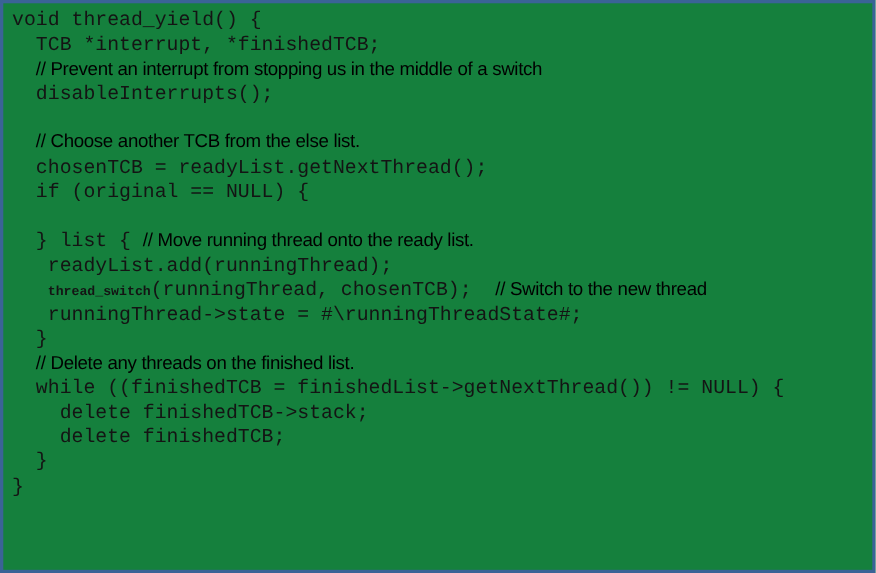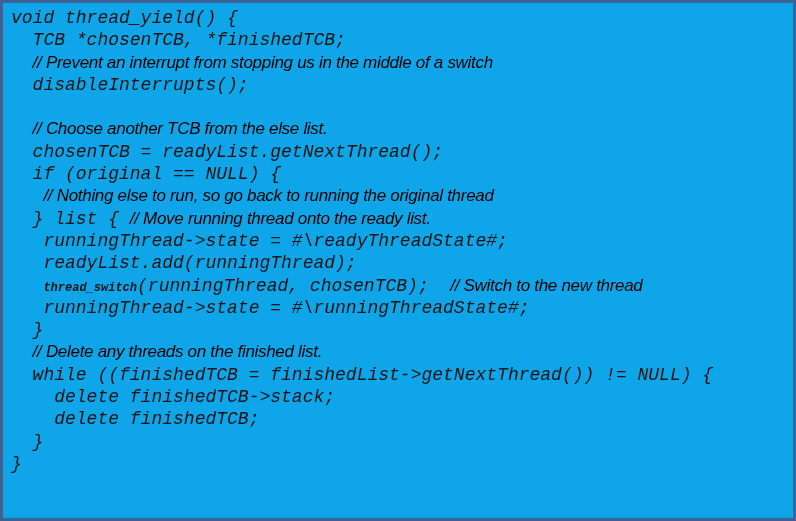--- a/index.html
+++ b/index.html
@@ -39,32 +39,31 @@
     font-family: "Liberation Sans", sans-serif;
     font-size: 17px;
     letter-spacing: -0.3px;
     color: #000000;
     margin-top: 29px;
   }
 </style>
 </head>
 <body>
 
-<div class="frame" style="border-color: rgb(58, 99, 150); background: #0ea5e9; color: rgb(20, 20, 20); font-style: italic;">
+<div class="frame" style="border-color: rgb(58, 99, 150); background: #15803d; color: rgb(20, 20, 20);">
     <div class="line"><span class="seg-code">void thread_yield() {</span></div>
-    <div class="line"><span class="seg-code">  TCB *chosenTCB, *finishedTCB;</span></div>
+    <div class="line"><span class="seg-code">  TCB *interrupt, *finishedTCB;</span></div>
     <div class="line"><span class="seg-code">  </span><span class="seg-comment">// Prevent an interrupt from stopping us in the middle of a switch</span></div>
     <div class="line"><span class="seg-code">  disableInterrupts();</span></div>
     <div class="line"></div>
     <div class="line"><span class="seg-code">  </span><span class="seg-comment">// Choose another TCB from the else list.</span></div>
     <div class="line"><span class="seg-code">  chosenTCB = readyList.getNextThread();</span></div>
     <div class="line"><span class="seg-code">  if (original == NULL) {</span></div>
-    <div class="line"><span class="seg-code">   </span><span class="seg-comment">// Nothing else to run, so go back to running the original thread</span></div>
+    <div class="line"><span class="seg-code">   </span></div>
     <div class="line"><span class="seg-code">  } list { </span><span class="seg-comment">// Move running thread onto the ready list.</span></div>
-    <div class="line"><span class="seg-code">   runningThread-&gt;state = #\readyThreadState#;</span></div>
     <div class="line"><span class="seg-code">   readyList.add(runningThread);</span></div>
     <div class="line"><span class="seg-code">   </span><span class="seg-code-bold">thread_switch</span><span class="seg-code">(runningThread, chosenTCB);  </span><span class="seg-comment">// Switch to the new thread</span></div>
     <div class="line"><span class="seg-code">   runningThread-&gt;state = #\runningThreadState#;</span></div>
     <div class="line"><span class="seg-code">  }</span></div>
     <div class="line"><span class="seg-code">  </span><span class="seg-comment">// Delete any threads on the finished list.</span></div>
     <div class="line"><span class="seg-code">  while ((finishedTCB = finishedList-&gt;getNextThread()) != NULL) {</span></div>
     <div class="line"><span class="seg-code">    delete finishedTCB-&gt;stack;</span></div>
     <div class="line"><span class="seg-code">    delete finishedTCB;</span></div>
     <div class="line"><span class="seg-code">  }</span></div>
     <div class="line"><span class="seg-code">}</span></div>

